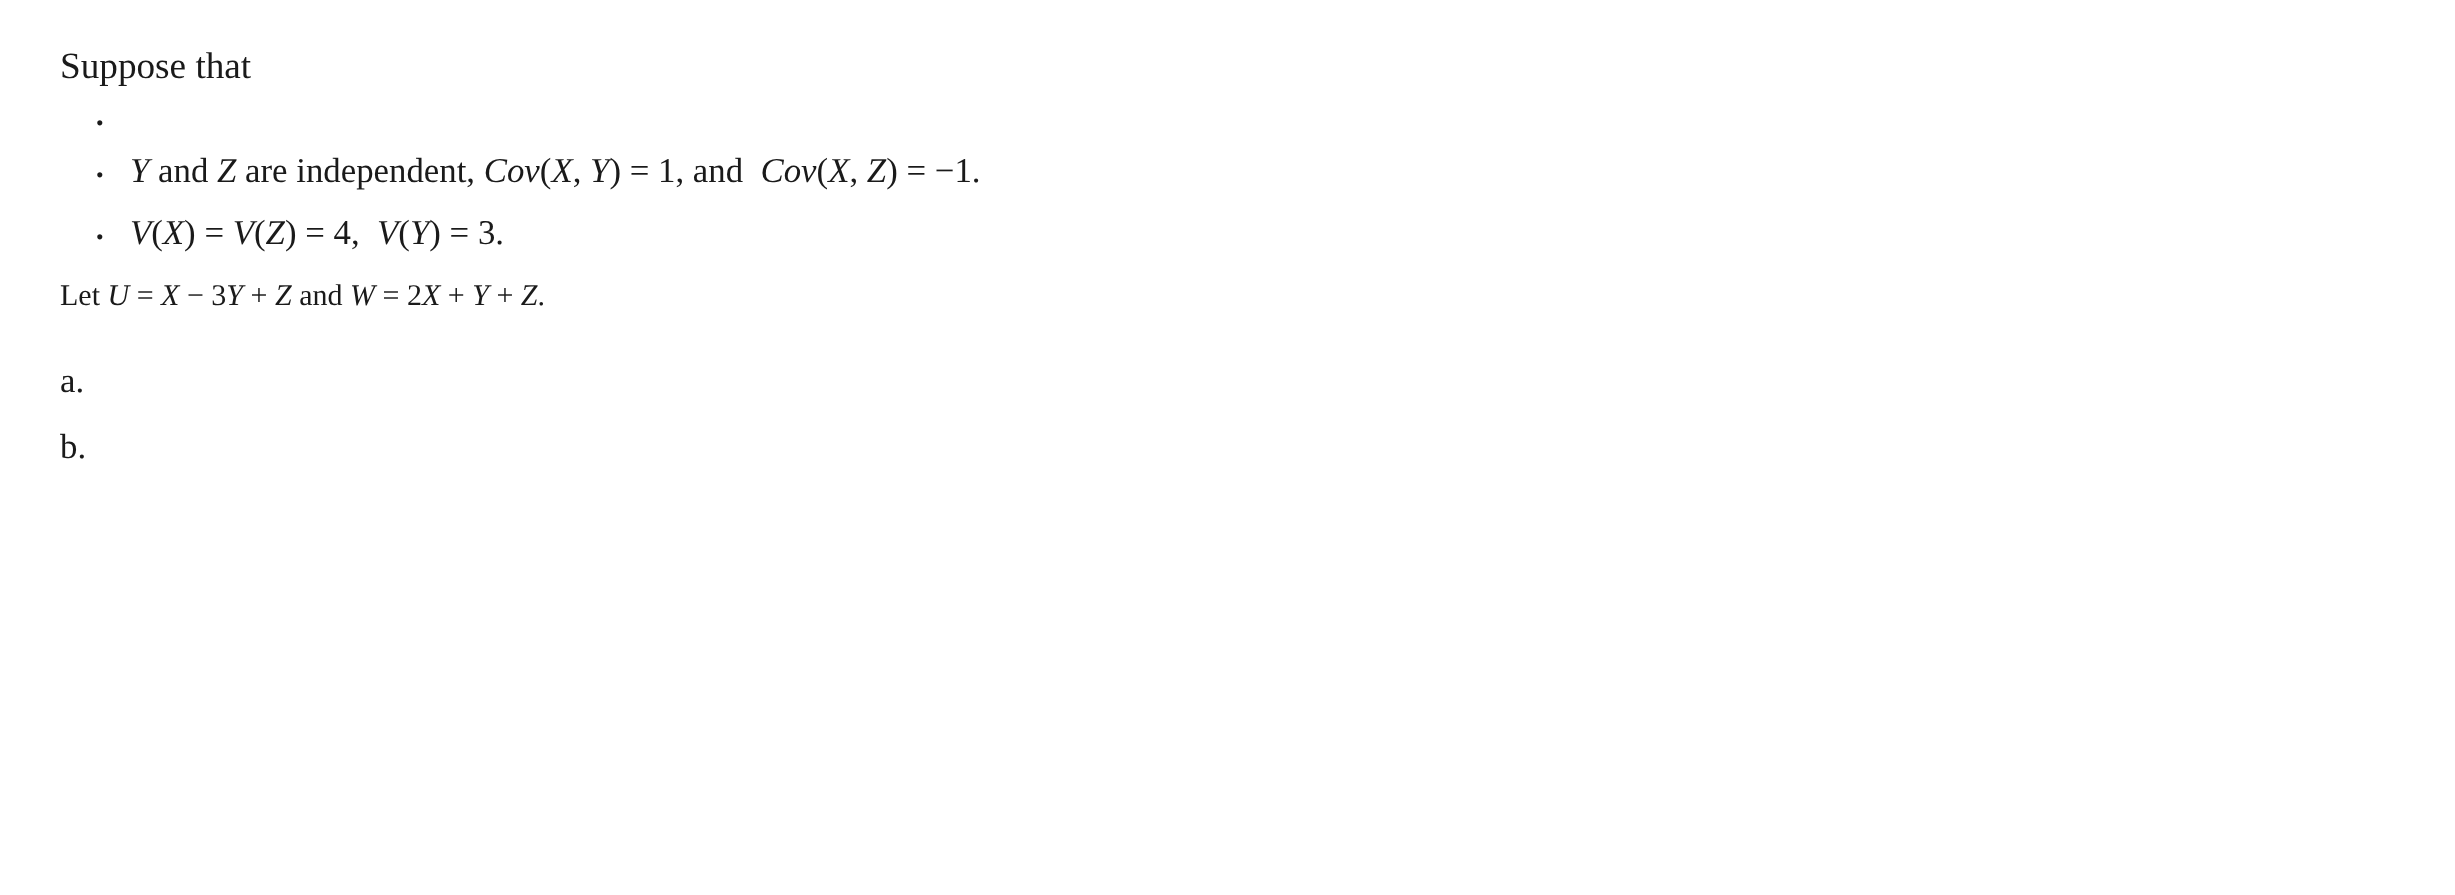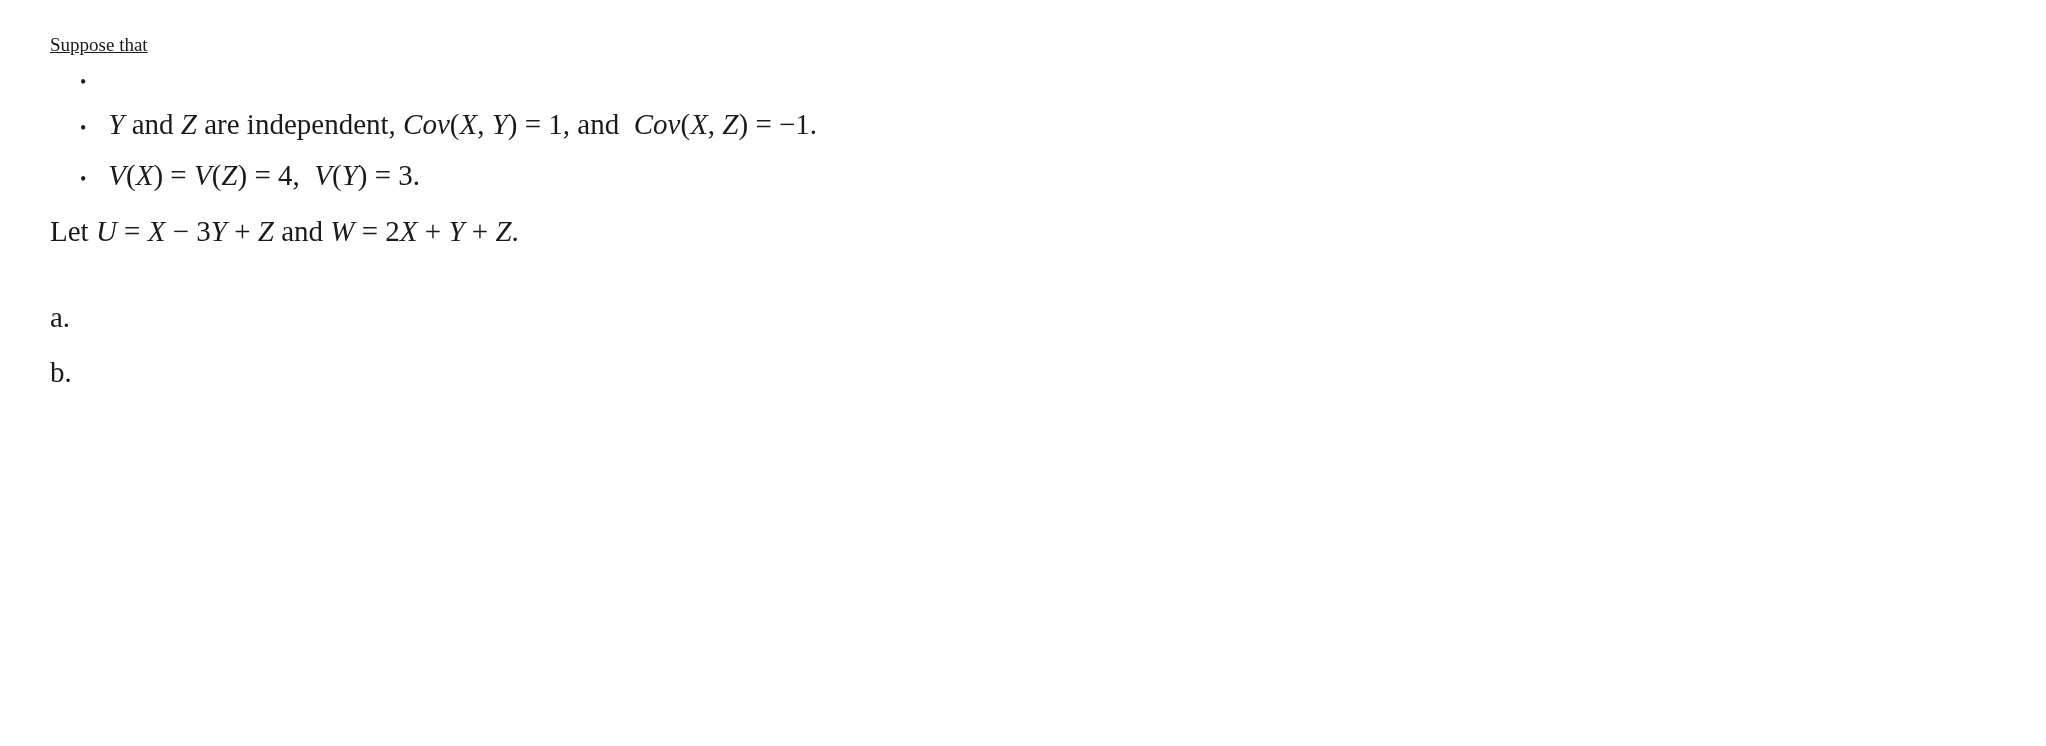--- a/index.html
+++ b/index.html
@@ -19,23 +19,22 @@
       align-items: flex-start;
       padding: 30px 50px;
     }
 
     .content-wrapper {
       max-width: 1600px;
       line-height: 1.6;
     }
 
     .intro-line {
-      font-size: 19px;
+      font-size: 31px;
       margin-bottom: 8px;
-      text-decoration: underline;
     }
 
     .bullet-list {
       list-style: none;
       margin: 0 0 10px 0;
       padding: 0;
     }
 
     .bullet-list li {
       display: flex;
@@ -46,22 +45,22 @@
 
     .bullet-dot {
       font-size: 18px;
       margin-right: 22px;
       margin-left: 30px;
       flex-shrink: 0;
       line-height: 1.6;
     }
 
     .let-line {
-      font-size: 29px;
-      margin-bottom: 40px;
+      font-size: 25px;
+      margin-bottom: 28px;
     }
 
     .questions {
       margin-top: 10px;
     }
 
     .question-item {
       display: flex;
       align-items: baseline;
       margin-bottom: 8px;

